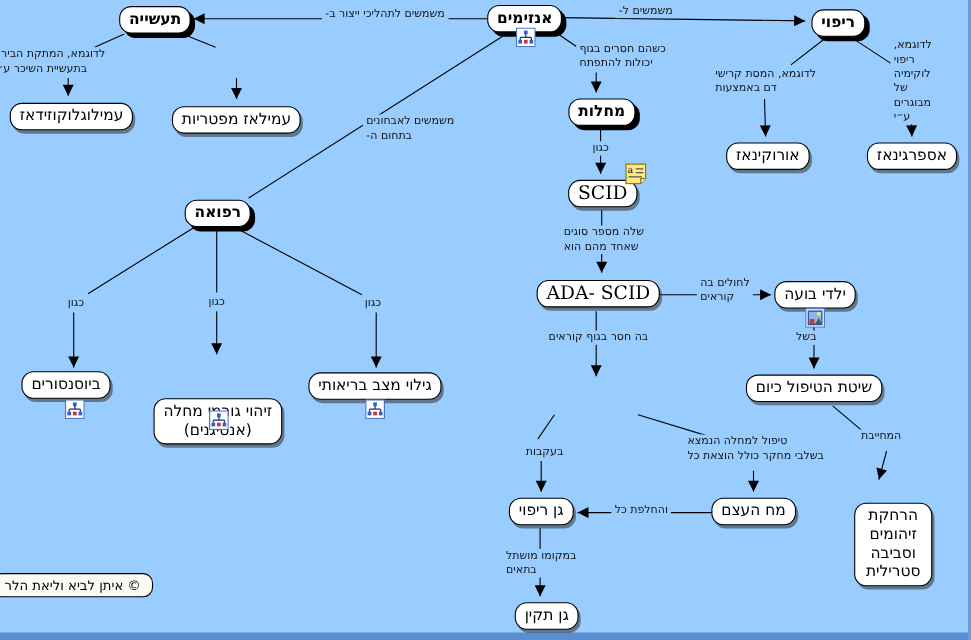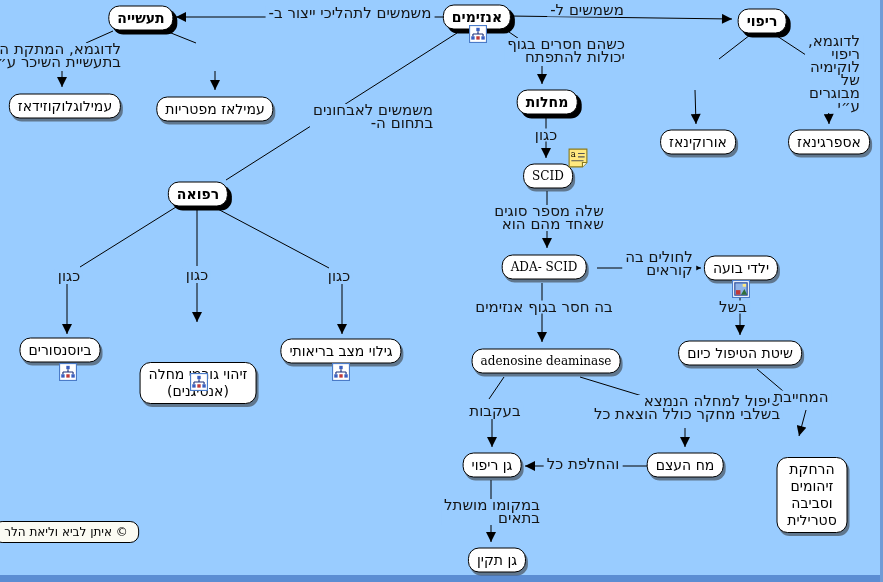--- a/index.html
+++ b/index.html
@@ -15,26 +15,26 @@
   .edge-bottom{position:absolute;left:0;bottom:0;width:883px;height:7px;background:#5B8DD3;z-index:0;}
   .edge-right{position:absolute;right:0;top:0;width:3px;height:582px;background:#6F9BD6;z-index:0;}
   .node{
     position:absolute;transform:translate(-50%,-50%);
     background:#FFFFFF;border:1px solid #000;border-radius:11px;
     padding:3px 8px;font-size:14px;color:#000;text-align:center;
     white-space:nowrap;box-shadow:2px 3px 0 rgba(50,50,50,0.55);
     z-index:3;line-height:17px;
   }
   .node.strong{box-shadow:4px 4px 0 #000;font-weight:bold;}
-  .node.latin{font-family:"DejaVu Serif",serif;font-size:12px;}
+  .node.latin{font-family:"DejaVu Serif",serif;font-size:17px;}
   .node.multi{white-space:pre-line;margin-top:32px;}
   .llabel{
     position:absolute;transform:translate(-50%,-50%);
     background:#99CCFF;color:#151515;
-    font-size:15px;line-height:13px;text-align:right;
+    font-size:10px;line-height:13px;text-align:left;
     white-space:pre-line;padding:0 3px;z-index:2;
   }
   .icon{position:absolute;transform:translate(-50%,-50%);z-index:4;}
   .credit{
     position:absolute;transform:translate(-50%,-50%);
     background:#FBFBF3;border:1px solid #000;border-radius:9px;
     padding:3px 10px;font-size:12px;color:#000;white-space:nowrap;z-index:3;
   }
 </style>
 </head>
@@ -96,30 +96,32 @@
       <line x1="828" y1="90" x2="829" y2="124" marker-end="url(#arr)"></line>
     </g>
   </svg>
 
   <div class="llabel" dir="rtl" style="left:350px;top:13px">משמשים לתהליכי ייצור ב-</div>
   <div class="llabel" dir="rtl" style="left:587px;top:10px">משמשים ל-</div>
   <div class="llabel" dir="rtl" style="left:45px;top:56px">לדוגמא, המתקת הבירה
 בתעשיית השיכר ע״י</div>
   <div class="llabel" dir="rtl" style="left:566px;top:51px">כשהם חסרים בגוף
 יכולות להתפתח</div>
+  <div class="llabel" dir="rtl" style="left:696px;top:74px">לדוגמא, המסת קרישי
+דם באמצעות</div>
   <div class="llabel" dir="rtl" style="left:834px;top:74px">לדוגמא, ריפוי לוקימיה
 של מבוגרים ע״י</div>
   <div class="llabel" dir="rtl" style="left:373px;top:117px">משמשים לאבחונים
 בתחום ה-</div>
   <div class="llabel" dir="rtl" style="left:546px;top:135px">כגון</div>
   <div class="llabel" dir="rtl" style="left:549px;top:218px">שלה מספר סוגים
 שאחד מהם הוא</div>
   <div class="llabel" dir="rtl" style="left:659px;top:264px">לחולים בה
 קוראים</div>
-  <div class="llabel" dir="rtl" style="left:544px;top:307px">בה חסר בגוף אנזימים</div>
+  <div class="llabel" dir="rtl" style="left:544px;top:307px">בה חסר בגוף קוראים</div>
   <div class="llabel" dir="rtl" style="left:733px;top:307px">בשל</div>
   <div class="llabel" dir="rtl" style="left:69px;top:276px">כגון</div>
   <div class="llabel" dir="rtl" style="left:197px;top:275px">כגון</div>
   <div class="llabel" dir="rtl" style="left:339px;top:276px">כגון</div>
   <div class="llabel" dir="rtl" style="left:495px;top:411px">בעקבות</div>
   <div class="llabel" dir="rtl" style="left:687px;top:408px">טיפול למחלה הנמצא
 בשלבי מחקר כולל הוצאת כל</div>
   <div class="llabel" dir="rtl" style="left:583px;top:464px">והחלפת כל</div>
   <div class="llabel" dir="rtl" style="left:801px;top:397px">המחייבת</div>
   <div class="llabel" dir="rtl" style="left:492px;top:512px">במקומו מושתל
@@ -132,21 +134,20 @@
   <div class="node strong" dir="rtl" style="left:198px;top:194px">רפואה</div>
 
   <div class="node" dir="rtl" style="left:65px;top:106px">עמילוגלוקוזידאז</div>
   <div class="node" dir="rtl" style="left:215px;top:109px">עמילאז מפטריות</div>
   <div class="node" dir="rtl" style="left:698px;top:142px">אורוקינאז</div>
   <div class="node" dir="rtl" style="left:829px;top:142px">אספרגינאז</div>
   <div class="node latin" style="left:548px;top:176px">SCID</div>
   <div class="node latin" style="left:544px;top:267px">ADA- SCID</div>
   <div class="node" dir="rtl" style="left:741px;top:268px">ילדי בועה</div>
   <div class="node" dir="rtl" style="left:740px;top:353px">שיטת הטיפול כיום</div>
-  <div class="node latin" style="left:546px;top:361px">adenosine deaminase</div>
   <div class="node" dir="rtl" style="left:60px;top:350px">ביוסנסורים</div>
   <div class="node multi" dir="rtl" style="left:198px;top:351px">זיהוי גורמי מחלה
 (אנטיגנים)</div>
   <div class="node" dir="rtl" style="left:341px;top:351px">גילוי מצב בריאותי</div>
   <div class="node multi" dir="rtl" style="left:812px;top:463px">הרחקת זיהומים
 וסביבה סטרילית</div>
   <div class="node" dir="rtl" style="left:685px;top:465px">מח העצם</div>
   <div class="node" dir="rtl" style="left:492px;top:465px">גן ריפוי</div>
   <div class="node" dir="rtl" style="left:497px;top:560px">גן תקין</div>
 

